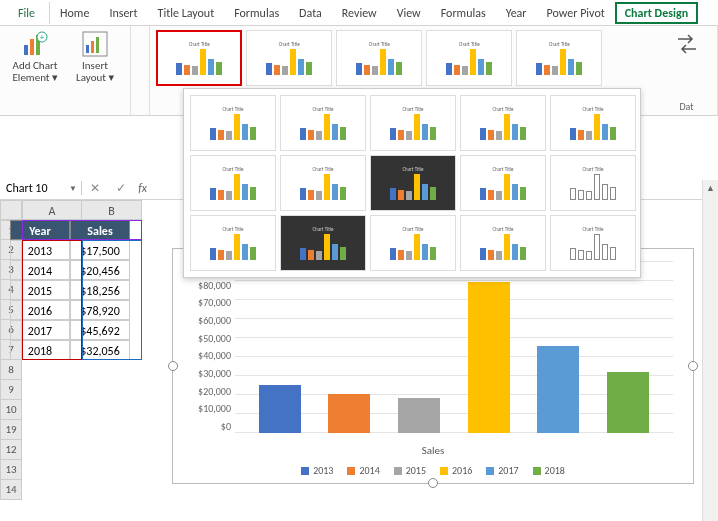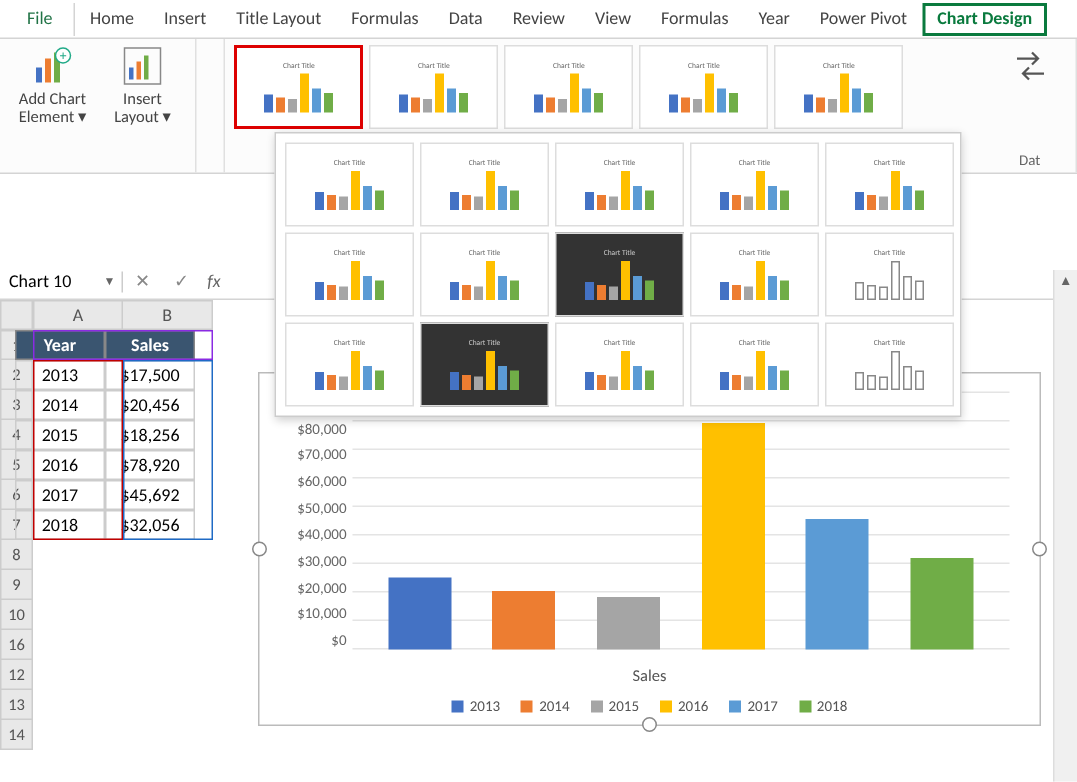--- a/index.html
+++ b/index.html
@@ -397,21 +397,21 @@
       <div class="rh">1</div>
       <div class="rh">2</div>
       <div class="rh">3</div>
       <div class="rh">4</div>
       <div class="rh">5</div>
       <div class="rh">6</div>
       <div class="rh">7</div>
       <div class="rh">8</div>
       <div class="rh">9</div>
       <div class="rh">10</div>
-      <div class="rh">16</div>
+      <div class="rh">19</div>
       <div class="rh">12</div>
       <div class="rh">13</div>
       <div class="rh">14</div>
     </div>
   <div class="data-cells" id="data-cells">
       <div class="drow header-row">
         <div class="cell">Year</div>
         <div class="cell">Sales</div>
       </div>
       <div class="drow body-row">

